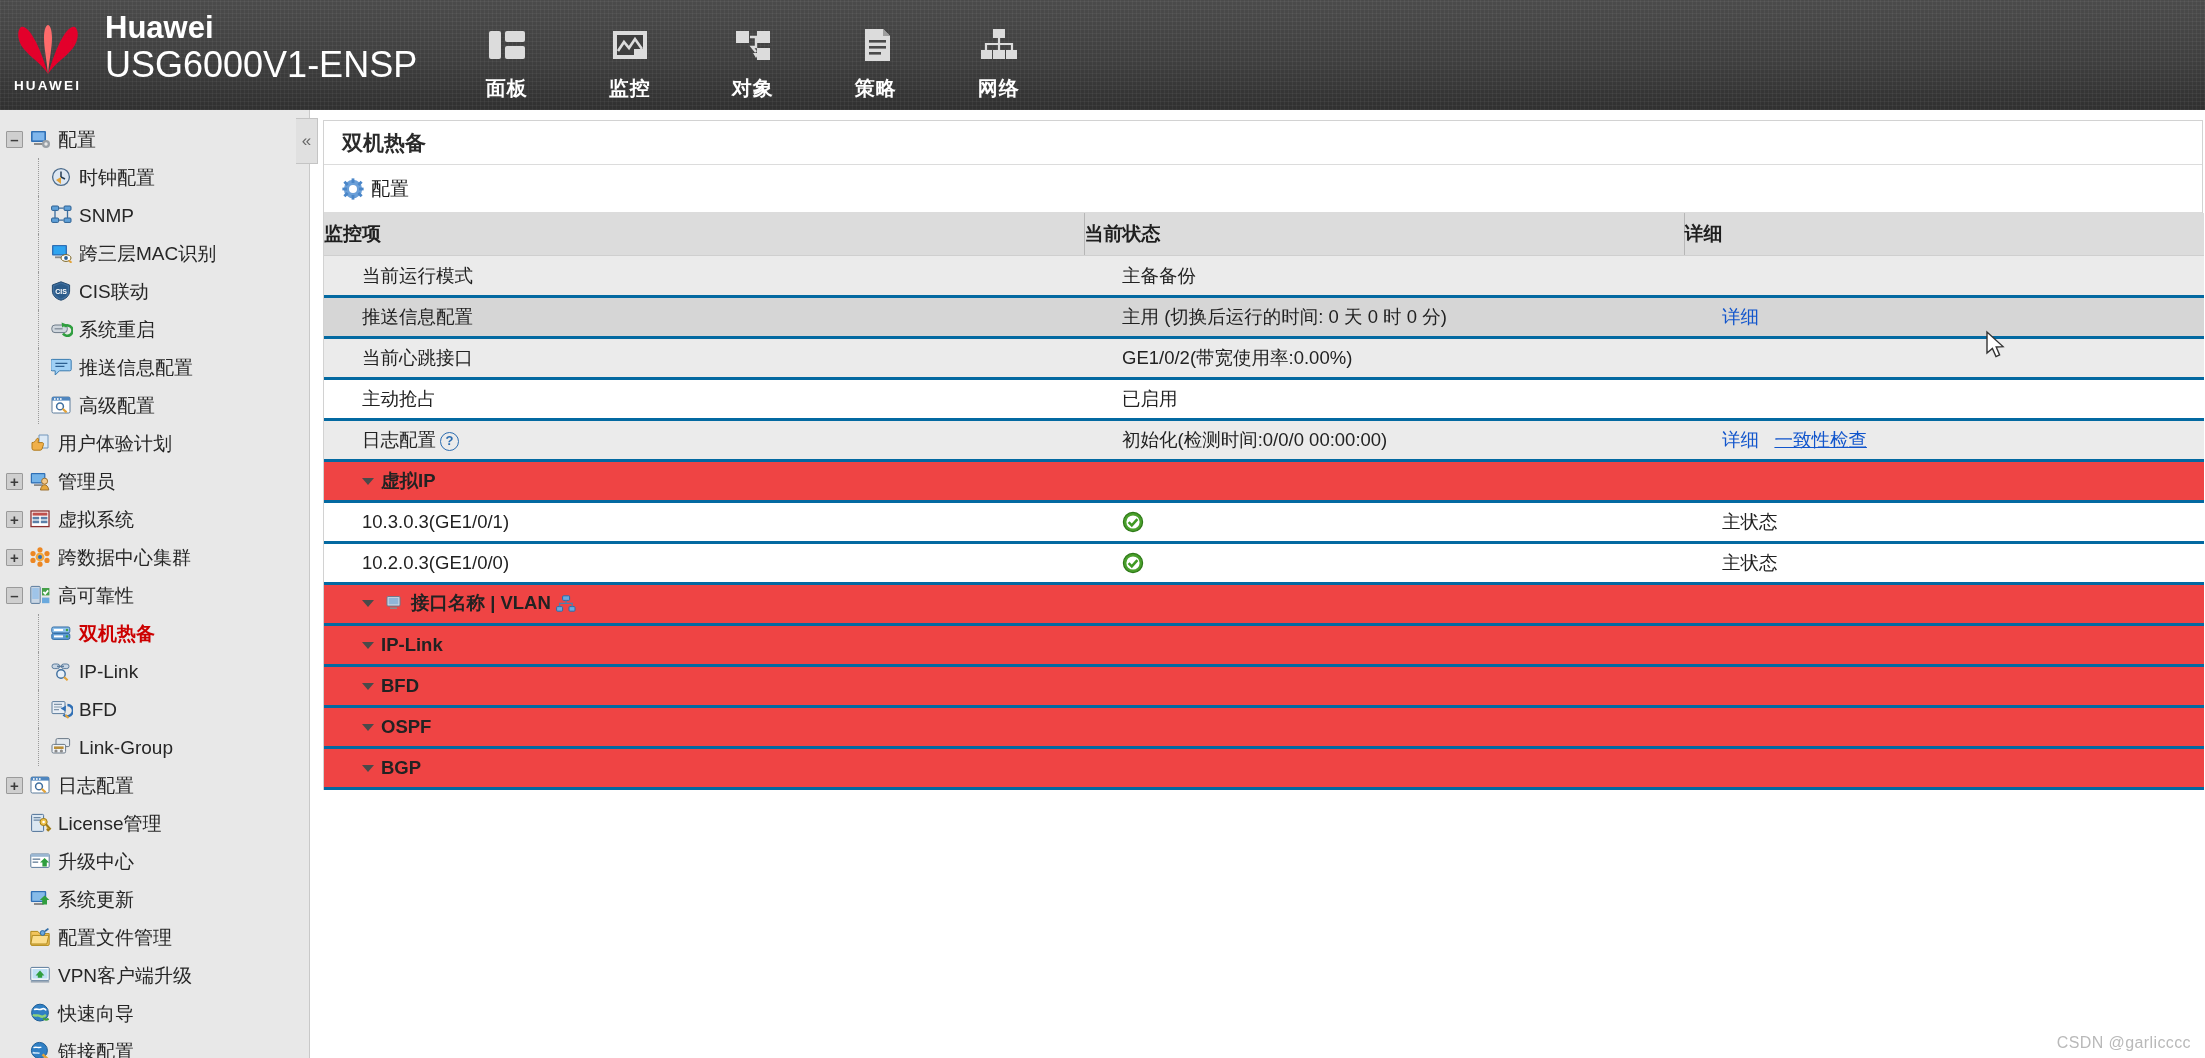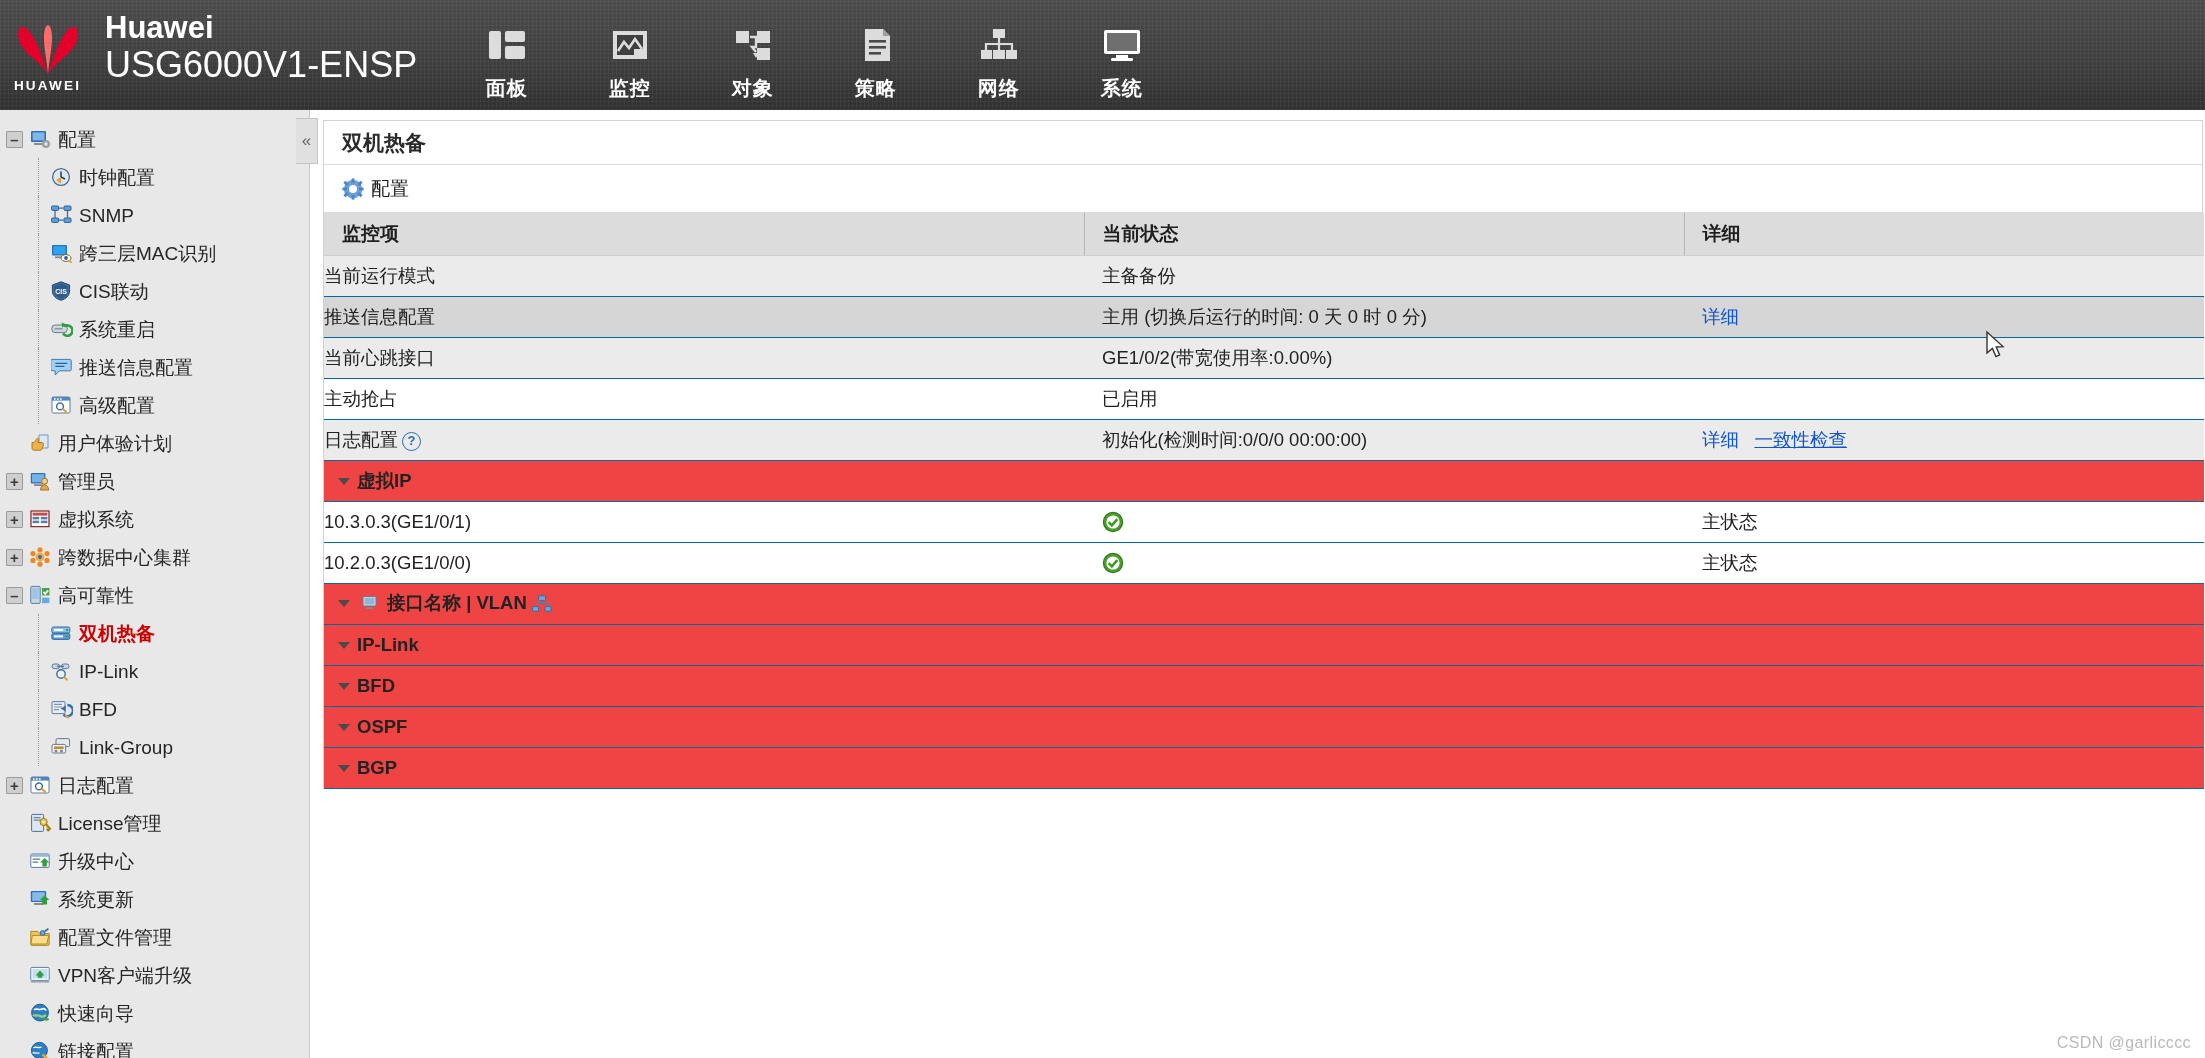--- a/index.html
+++ b/index.html
@@ -107,27 +107,27 @@
   .tool-btn .gear { margin-right: 7px; display: flex; align-items: center; }
 
   table.grid { width: 1880px; border-collapse: collapse; table-layout: fixed; }
   table.grid col.c1 { width: 760px; }
   table.grid col.c2 { width: 600px; }
   table.grid col.c3 { width: 520px; }
 
   table.grid th {
     height: 42px; background: #dcdcdc; color: #1f1f1f;
     font-size: 19px; font-weight: bold; text-align: left;
-    padding-left: 18px; border-bottom: 1px solid #cfcfcf;
+    border-bottom: 1px solid #cfcfcf;
   }
   table.grid th.sep { border-left: 1px solid #b6b6b6; }
 
   table.grid td {
     height: 41px; font-size: 18.5px; color: #222;
-    border-bottom: 1px solid #0369a1;
+    padding-left: 38px; border-bottom: 3px solid #0369a1;
     vertical-align: middle;
   }
   tr.alt td { background: #ebebeb; }
   tr.hov td { background: #d6d6d6; }
   tr.white td { background: #fff; }
 
   td.val { padding-left: 18px; }
   td.det { padding-left: 18px; }
 
   .lnk { color: #1155cc; text-decoration: none; cursor: pointer; }
@@ -235,31 +235,20 @@
             <rect x="14" y="2" width="12" height="9" fill="#dcdcdc"></rect>
             <rect x="2" y="23" width="11" height="9" fill="#dcdcdc"></rect>
             <rect x="14" y="23" width="12" height="9" fill="#dcdcdc"></rect>
             <rect x="27" y="23" width="11" height="9" fill="#dcdcdc"></rect>
             <path d="M20 11 v6 M7 23 v-6 h26 v6 M20 17 v6" fill="none" stroke="#dcdcdc" stroke-width="2.2"></path>
           </svg>
       </span>
       <span class="nlabel">网络</span>
     </div>
 
-    <div class="navitem active">
-      <span class="nicon">
-        <svg width="40" height="36" viewBox="0 0 40 36">
-            <rect x="2" y="3" width="36" height="24" rx="2" fill="#ffffff"></rect>
-            <rect x="5" y="6" width="30" height="18" fill="#6f6f6f"></rect>
-            <rect x="14" y="28" width="12" height="4" fill="#ffffff"></rect>
-            <rect x="9" y="31" width="22" height="3" rx="1.2" fill="#ffffff"></rect>
-          </svg>
-      </span>
-      <span class="nlabel">系统</span>
-    </div>
 
   </div>
 </div>
 
 <div class="sidebar">
   <div class="tree" id="tree">
       <div class="trow lvl1">
         <span class="toggle">–</span>
         <span class="tico">
           <svg width="22" height="20" viewBox="0 0 22 20">

